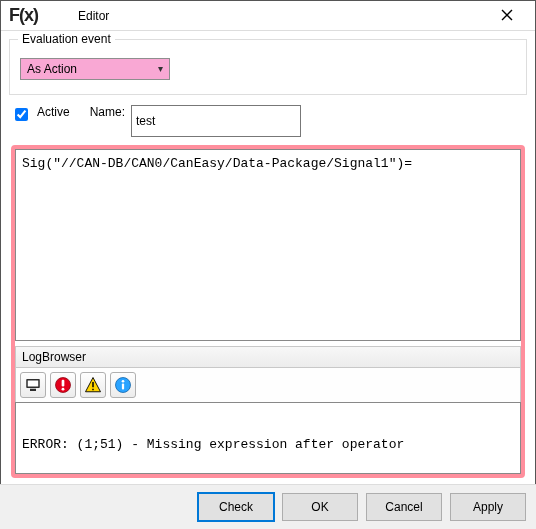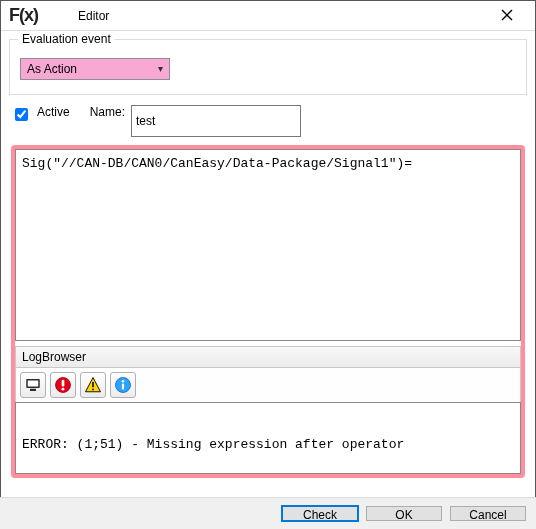--- a/index.html
+++ b/index.html
@@ -147,21 +147,21 @@
   .button-bar {
     display: flex; justify-content: flex-end;
     gap: 8px;
     padding: 8px 10px;
     background: #f0f0f0;
     border-top: 1px solid #ddd;
     position: absolute;
     left:0; right:0; bottom:0;
   }
   .btn {
-    min-width: 76px; height: 15px;
+    min-width: 76px; height: 28px;
     border: 1px solid #adadad;
     background: #e1e1e1;
     font-size: 12px;
     cursor: pointer;
     font-family: inherit;
   }
   .btn.default {
     border: 1px solid #0078d7;
     outline: 1px solid #0078d7;
   }
@@ -240,13 +240,14 @@
       </div>
     </div>
   </div>
 
 </div>
 
 <div class="button-bar">
   <button class="btn default">Check</button>
   <button class="btn">OK</button>
   <button class="btn">Cancel</button>
+  <button class="btn">Apply</button>
 </div>
 
 </body></html>

